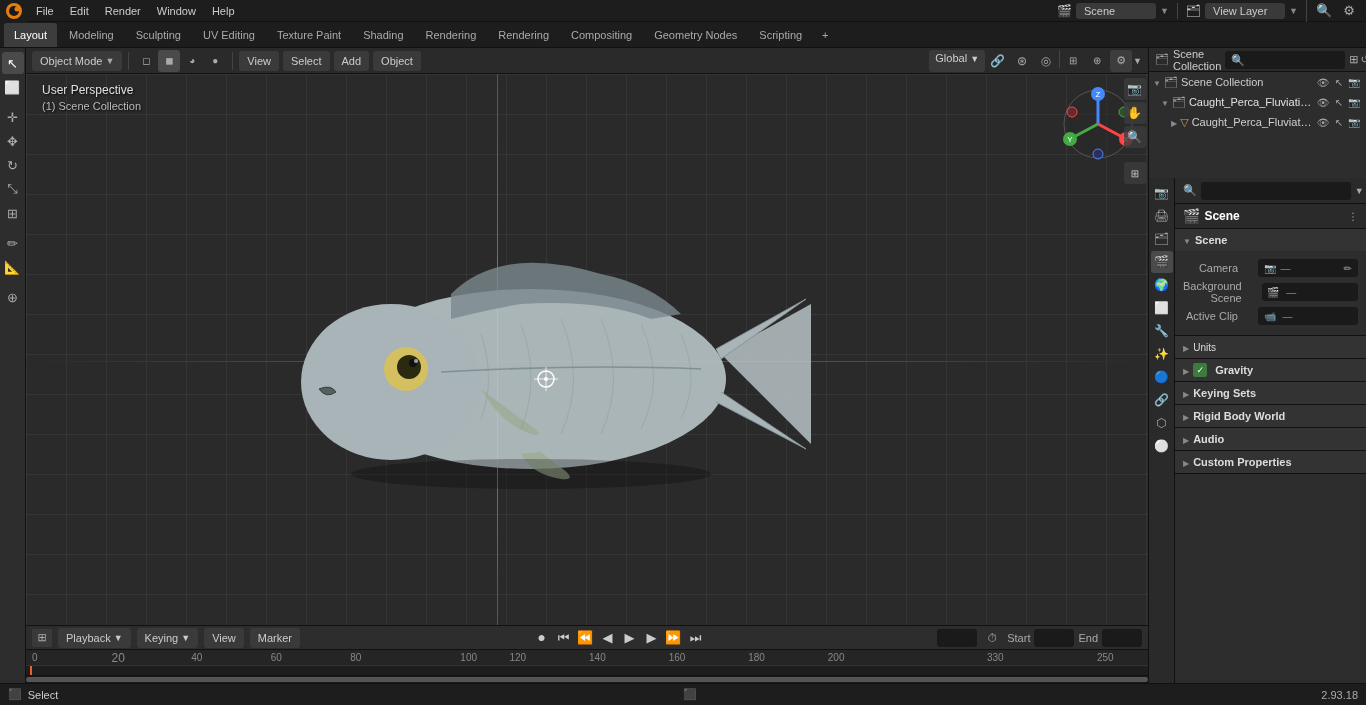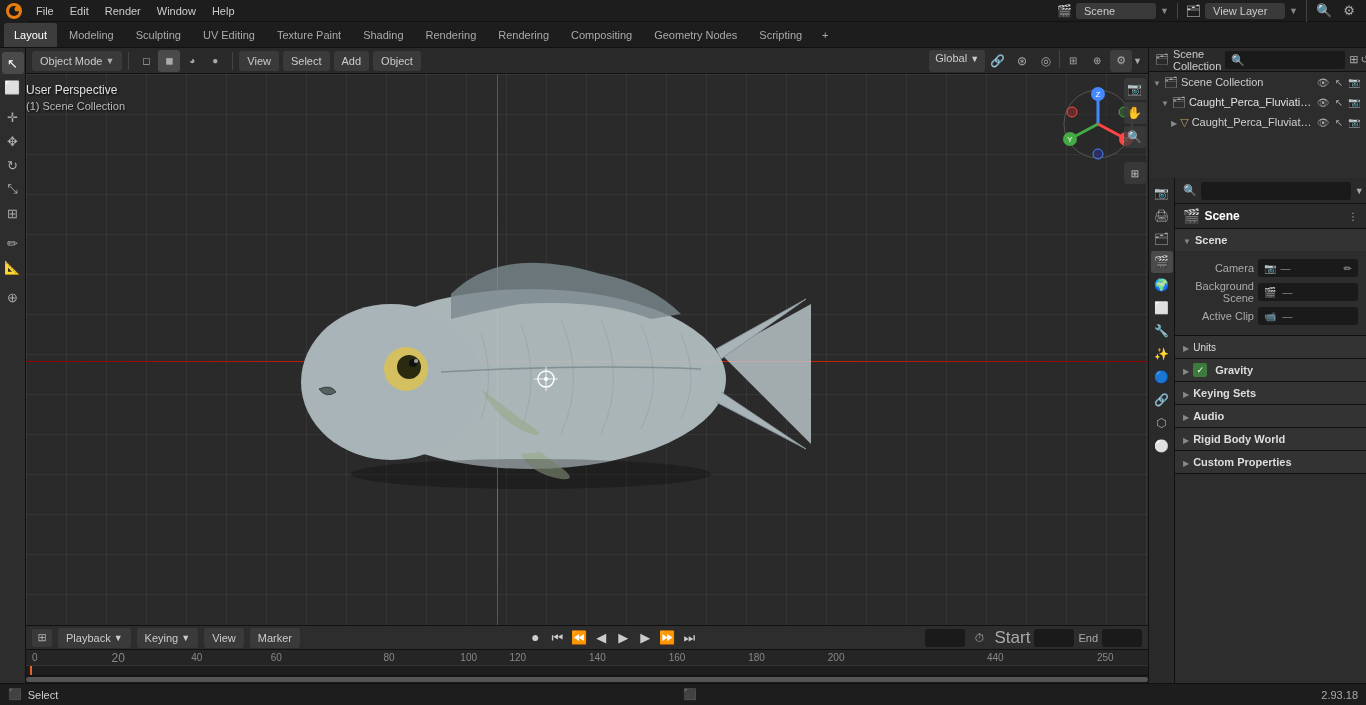--- a/index.html
+++ b/index.html
@@ -180,21 +180,21 @@
       top: 50%;
       transform: translate(-55%, -45%);
       width: 520px;
       height: 280px;
     }
 
     
     .viewport-corner-info {
       position: absolute;
       top: 8px;
-      left: 0;
+      left: 16px;
       color: #ccc;
       font-size: 11px;
       line-height: 1.4;
     }
     .viewport-corner-info div { text-shadow: 1px 1px 2px rgba(0,0,0,0.8); }
 
     
     .gizmo-container {
       position: absolute;
       top: 10px;
@@ -376,21 +376,21 @@
       gap: 4px;
     }
     .prop-section-body {
       padding: 6px 8px;
       background: #2d2d2d;
     }
     .prop-row {
       display: flex;
       align-items: center;
       height: 22px;
-      gap: 4px;
+      gap: 20px;
       margin-bottom: 2px;
     }
     .prop-label {
       color: #aaa;
       font-size: 11px;
       flex: 1;
       text-align: right;
     }
     .prop-value-dark {
       background: #1a1a1a;
@@ -705,45 +705,45 @@
           <button class="tl-btn">▶</button>
           <button class="tl-btn">⏩</button>
           <button class="tl-btn">⏭</button>
         </div>
 
         <div style="flex:1"></div>
 
         <div style="display:flex; align-items:center; gap:4px;">
           <input class="frame-input" type="text" style="">
           <div class="tool-icon" style="font-size:12px;">⏱</div>
-          <span style="color:#aaa; font-size:17px;">Start</span>
+          <span style="color:#aaa; font-size:11px;">Start</span>
           <input class="frame-input" type="text" style="">
           <span style="color:#aaa; font-size:11px;">End</span>
           <input class="frame-input" type="text" style="">
         </div>
       </div>
 
       <div class="timeline-body">
         <div style="position:absolute; left:0; right:0; top:0; bottom:0; background:#1e1e1e; overflow:hidden;">
 
           <div style="display:flex; height:16px; align-items:center; border-bottom:1px solid #333; background:#252525;">
             <div id="ruler-numbers" style="display:flex; flex:1; align-items:center; padding:0 4px; gap:0;">
                 <span style="font-size: 10px; color: rgb(136, 136, 136); flex: 1 1 0%; text-align: left; padding-left: 2px;">0</span>
                 <span style="font-size: 12px; color: rgb(136, 136, 136); flex: 1 1 0%; text-align: left; padding-left: 2px;">20</span>
                 <span style="font-size: 10px; color: rgb(136, 136, 136); flex: 1 1 0%; text-align: left; padding-left: 2px;">40</span>
                 <span style="font-size: 10px; color: rgb(136, 136, 136); flex: 1 1 0%; text-align: left; padding-left: 2px;">60</span>
-                <span style="font-size: 10px; color: rgb(136, 136, 136); flex: 1 1 0%; text-align: center; padding-left: 2px;">80</span>
+                <span style="font-size: 10px; color: rgb(136, 136, 136); flex: 1 1 0%; text-align: left; padding-left: 2px;">80</span>
                 <span style="font-size: 10px; color: rgb(136, 136, 136); flex: 1 1 0%; text-align: center; padding-left: 2px;">100</span>
                 <span style="font-size: 10px; color: rgb(136, 136, 136); flex: 1 1 0%; text-align: left; padding-left: 2px;">120</span>
                 <span style="font-size: 10px; color: rgb(136, 136, 136); flex: 1 1 0%; text-align: left; padding-left: 2px;">140</span>
                 <span style="font-size: 10px; color: rgb(136, 136, 136); flex: 1 1 0%; text-align: left; padding-left: 2px;">160</span>
                 <span style="font-size: 10px; color: rgb(136, 136, 136); flex: 1 1 0%; text-align: left; padding-left: 2px;">180</span>
                 <span style="font-size: 10px; color: rgb(136, 136, 136); flex: 1 1 0%; text-align: left; padding-left: 2px;">200</span>
                 <span style="font-size: 10px; color: rgb(136, 136, 136); flex: 1 1 0%; text-align: left; padding-left: 2px; margin-top: 48px;">220</span>
-                <span style="font-size: 10px; color: rgb(136, 136, 136); flex: 1 1 0%; text-align: left; padding-left: 2px;">440</span>
+                <span style="font-size: 10px; color: rgb(136, 136, 136); flex: 1 1 0%; text-align: left; padding-left: 2px;">330</span>
                 <span style="font-size: 10px; color: rgb(136, 136, 136); flex: 1 1 0%; text-align: center; padding-left: 2px;">250</span>
               </div>
           </div>
 
           <div style="position:relative; height:100%;">
 
             <div style="position:absolute; left:calc(1/250 * 100%); top:0; bottom:0; width:2px; background:#e8632b; z-index:2;"></div>
           </div>
         </div>
       </div>
@@ -887,28 +887,28 @@
         <div class="prop-section">
           <div class="prop-section-header">
             <span class="tri-right"></span>
             <span style="font-size:11px; color:#ddd; font-weight:bold;">Keying Sets</span>
           </div>
         </div>
 
         <div class="prop-section">
           <div class="prop-section-header">
             <span class="tri-right"></span>
-            <span style="font-size:11px; color:#ddd; font-weight:bold;">Audio</span>
+            <span style="font-size:11px; color:#ddd; font-weight:bold;">Rigid Body World</span>
           </div>
         </div>
 
         <div class="prop-section">
           <div class="prop-section-header">
             <span class="tri-right"></span>
-            <span style="font-size:11px; color:#ddd; font-weight:bold;">Rigid Body World</span>
+            <span style="font-size:11px; color:#ddd; font-weight:bold;">Audio</span>
           </div>
         </div>
 
         <div class="prop-section">
           <div class="prop-section-header">
             <span class="tri-right"></span>
             <span style="font-size:11px; color:#ddd; font-weight:bold;">Custom Properties</span>
           </div>
         </div>
 

